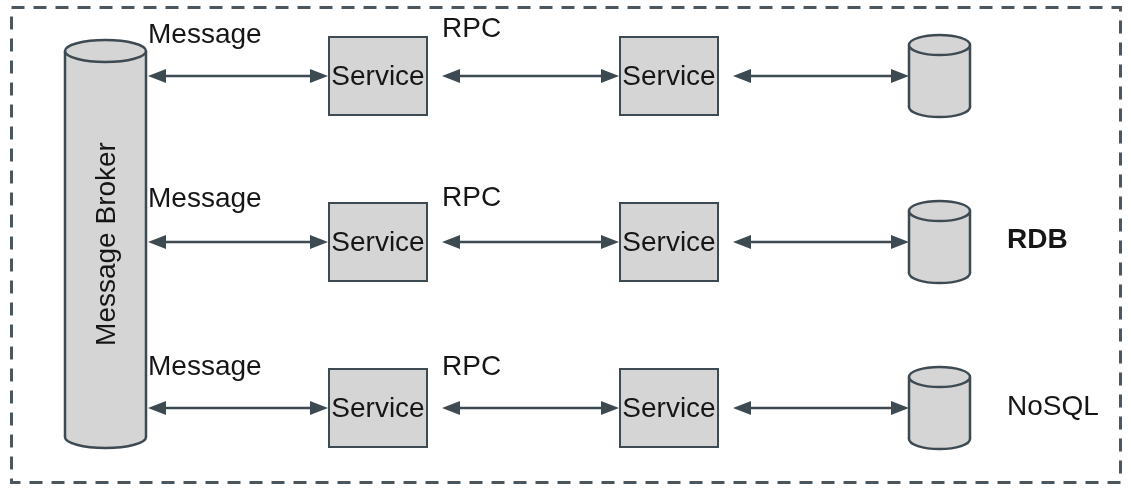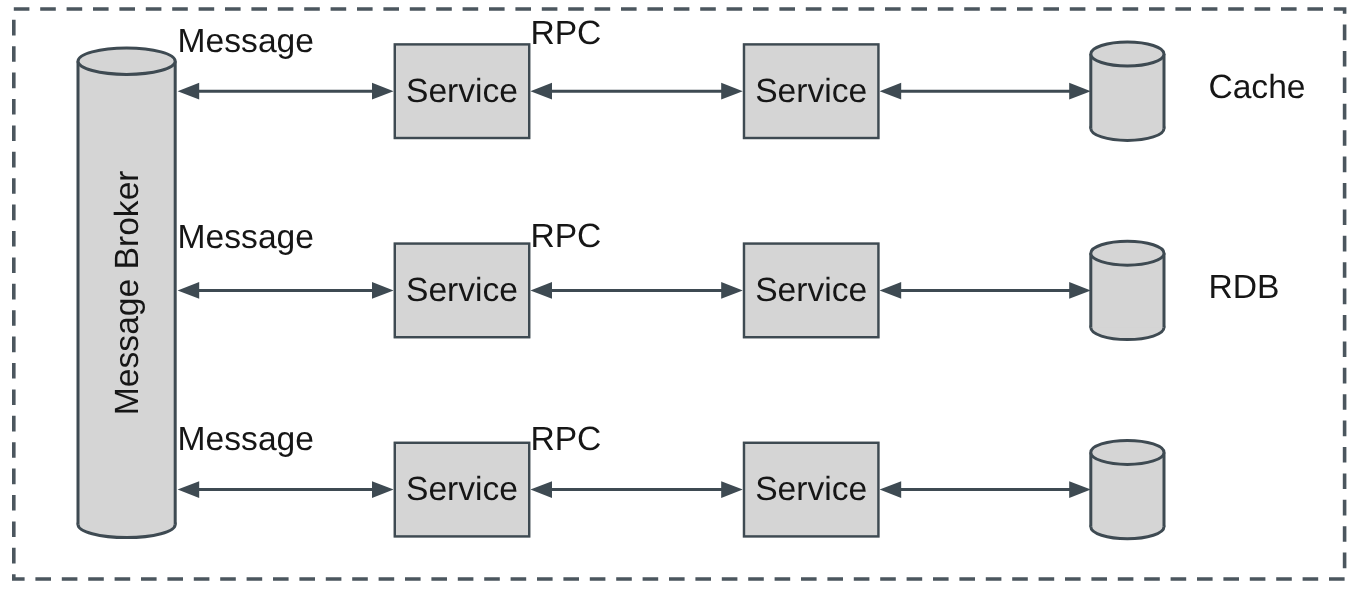--- a/index.html
+++ b/index.html
@@ -31,25 +31,25 @@
     white-space:nowrap;
   }
   .link-label{text-align:left;}
   .msg-r1{left:148px;top:17px;width:180px;}
   .rpc-r1{left:442px;top:11px;width:177px;}
   .msg-r2{left:148px;top:181px;width:180px;}
   .rpc-r2{left:442px;top:180px;width:177px;}
   .msg-r3{left:148px;top:349px;width:180px;}
   .rpc-r3{left:442px;top:349px;width:177px;}
   .ds-r1{left:1007px;top:56px;}
-  .ds-r2{left:1007px;top:222px;}
+  .ds-r2{left:1007px;top:222px;font-weight:bold;}
   .ds-r3{left:1007px;top:389px;}
   .service{
     position:absolute;
-    width:114px;height:80px;
+    width:100px;height:80px;
     box-sizing:border-box;
     background:var(--shape-fill);
     border:2.5px solid var(--shape-stroke);
     display:flex;align-items:center;justify-content:center;
     font-size:28px;
   }
   .svc-c1{left:328px;}
   .svc-c2{left:619px;}
   .svc-r1{top:36px;}
   .svc-r2{top:202px;}
@@ -145,26 +145,26 @@
       <ellipse class="cyl-stroke" cx="939.5" cy="377" rx="30.5" ry="10"></ellipse>
     </g>
   </svg>
 
   <div class="broker-label">Message Broker</div>
 
   <div class="lbl link-label msg-r1">Message</div>
   <div class="service svc-c1 svc-r1">Service</div>
   <div class="lbl link-label rpc-r1">RPC</div>
   <div class="service svc-c2 svc-r1">Service</div>
-  <div class="lbl ds-r1">Cache</div>
 
   <div class="lbl link-label msg-r2">Message</div>
   <div class="service svc-c1 svc-r2">Service</div>
   <div class="lbl link-label rpc-r2">RPC</div>
   <div class="service svc-c2 svc-r2">Service</div>
   <div class="lbl ds-r2">RDB</div>
 
   <div class="lbl link-label msg-r3">Message</div>
   <div class="service svc-c1 svc-r3">Service</div>
   <div class="lbl link-label rpc-r3">RPC</div>
   <div class="service svc-c2 svc-r3">Service</div>
+  <div class="lbl ds-r3">NoSQL</div>
 
 </div>
 
 </body></html>

